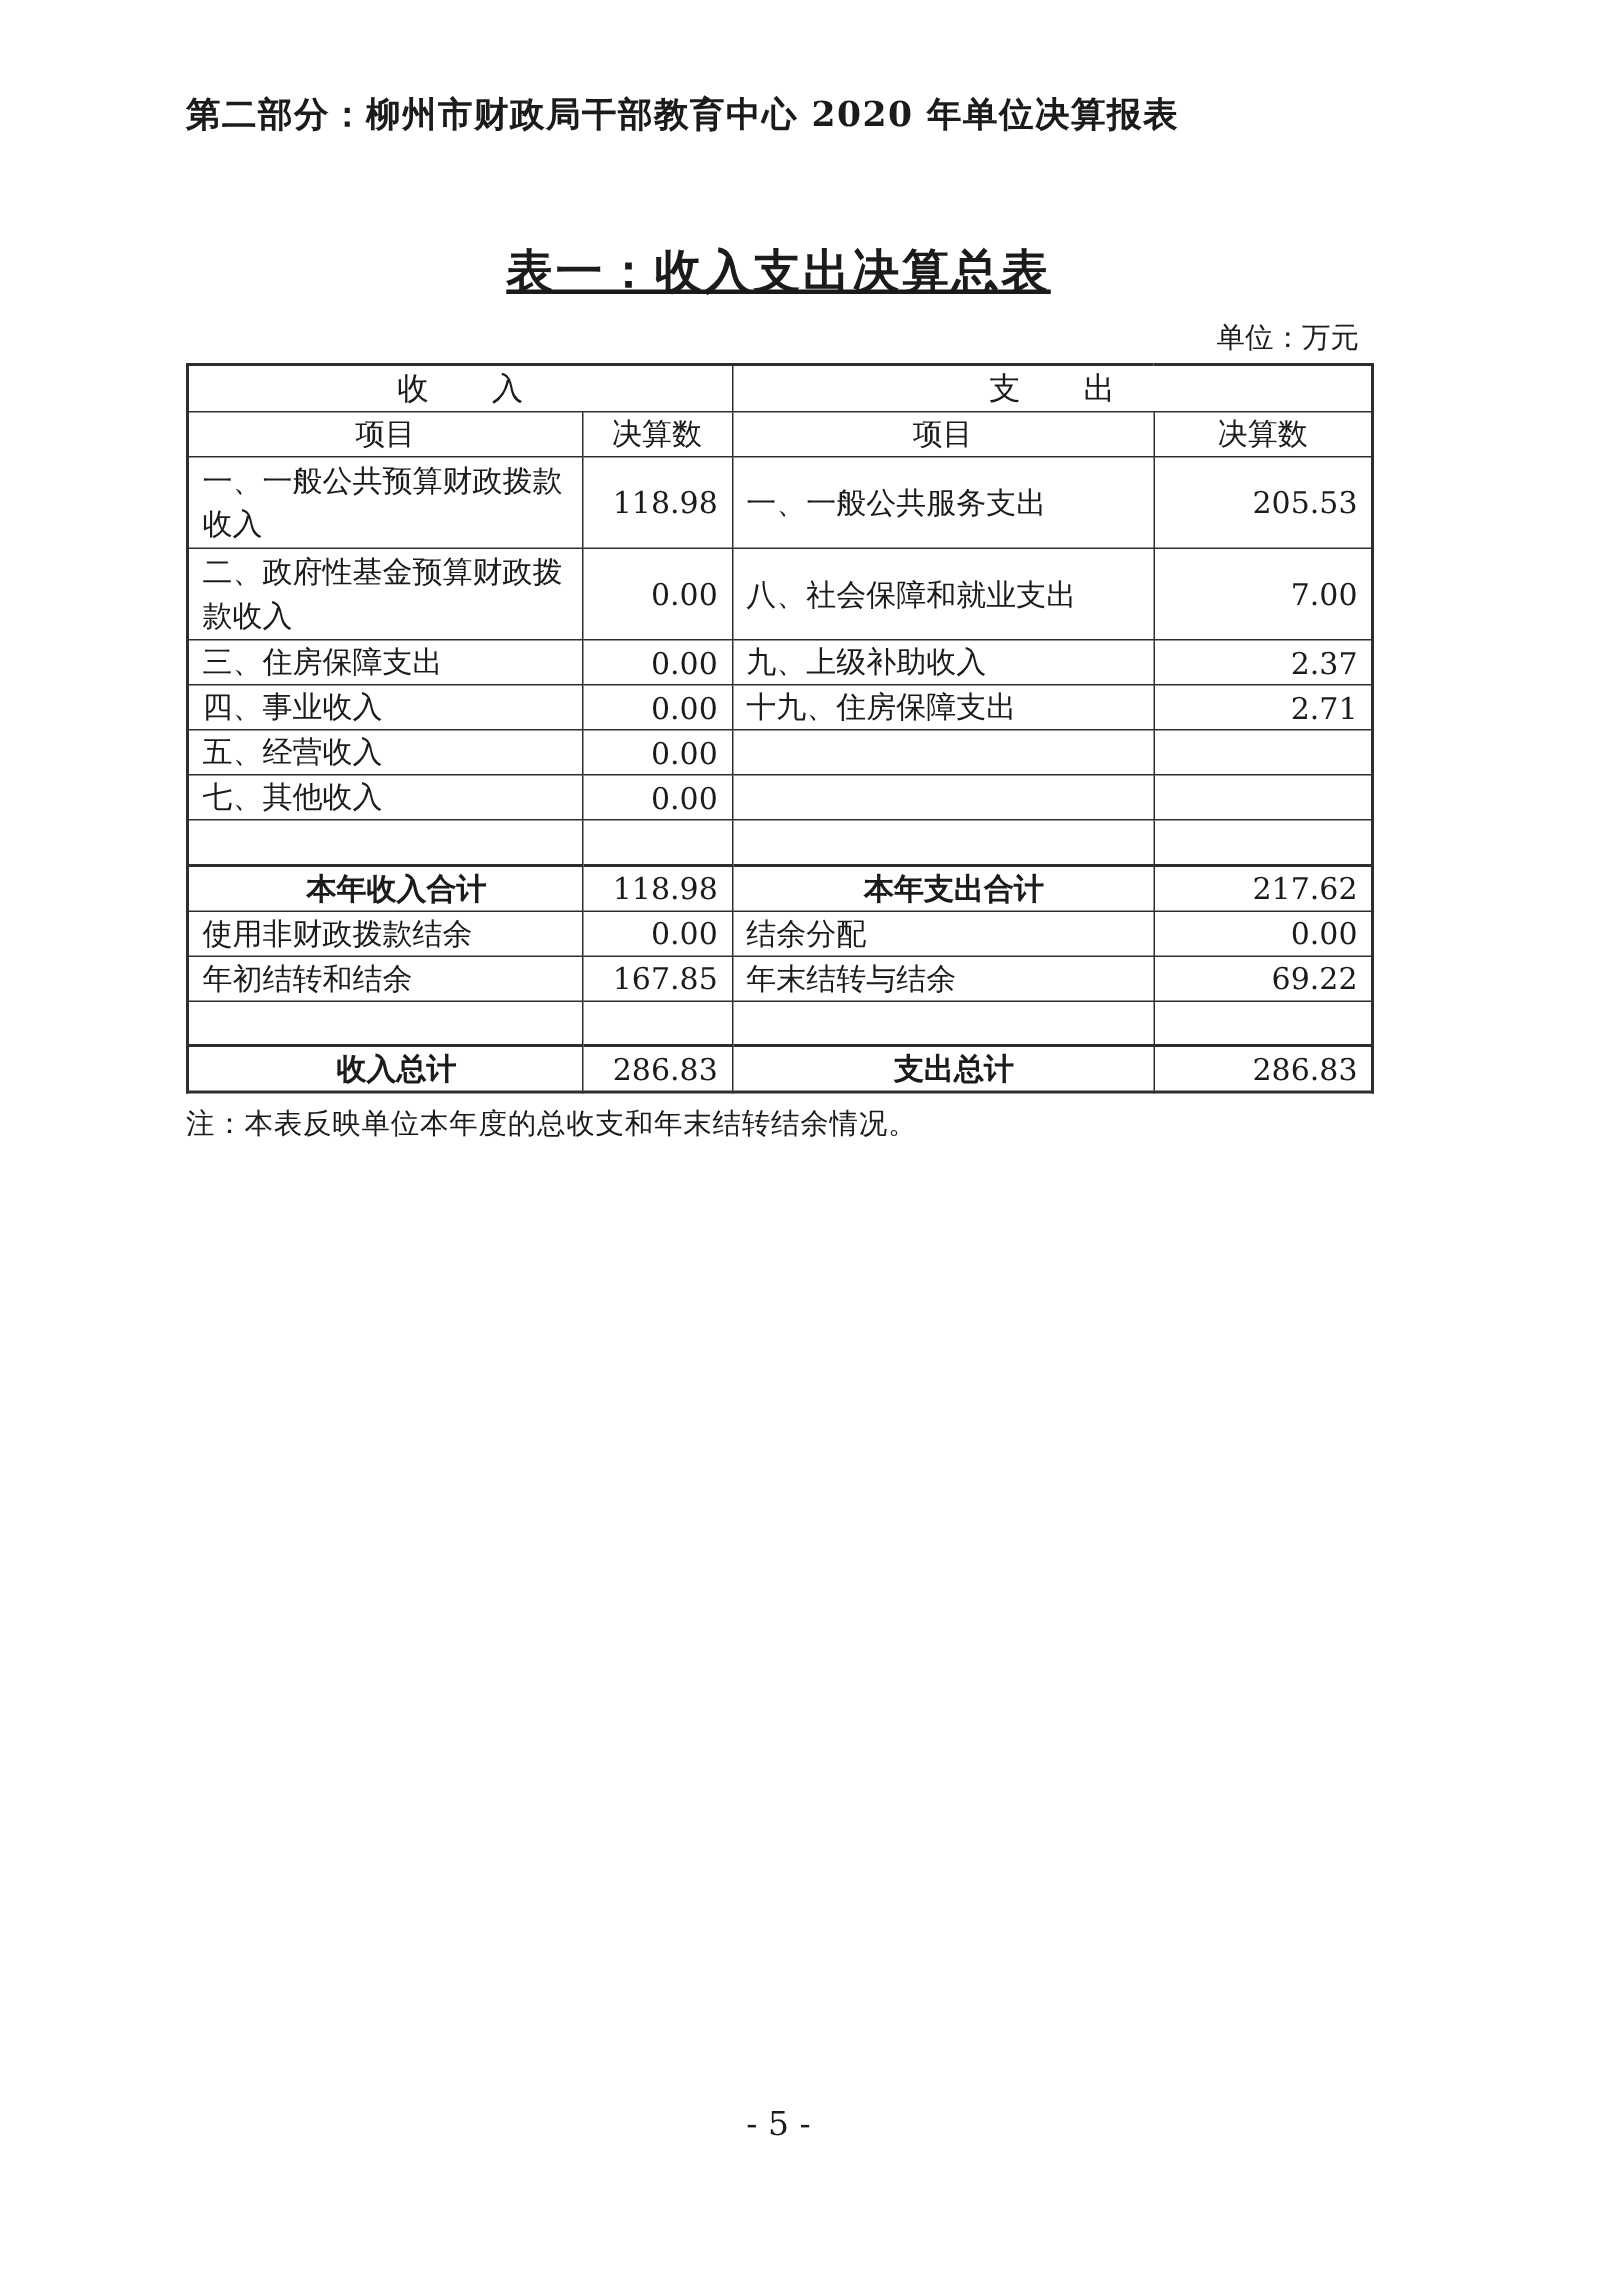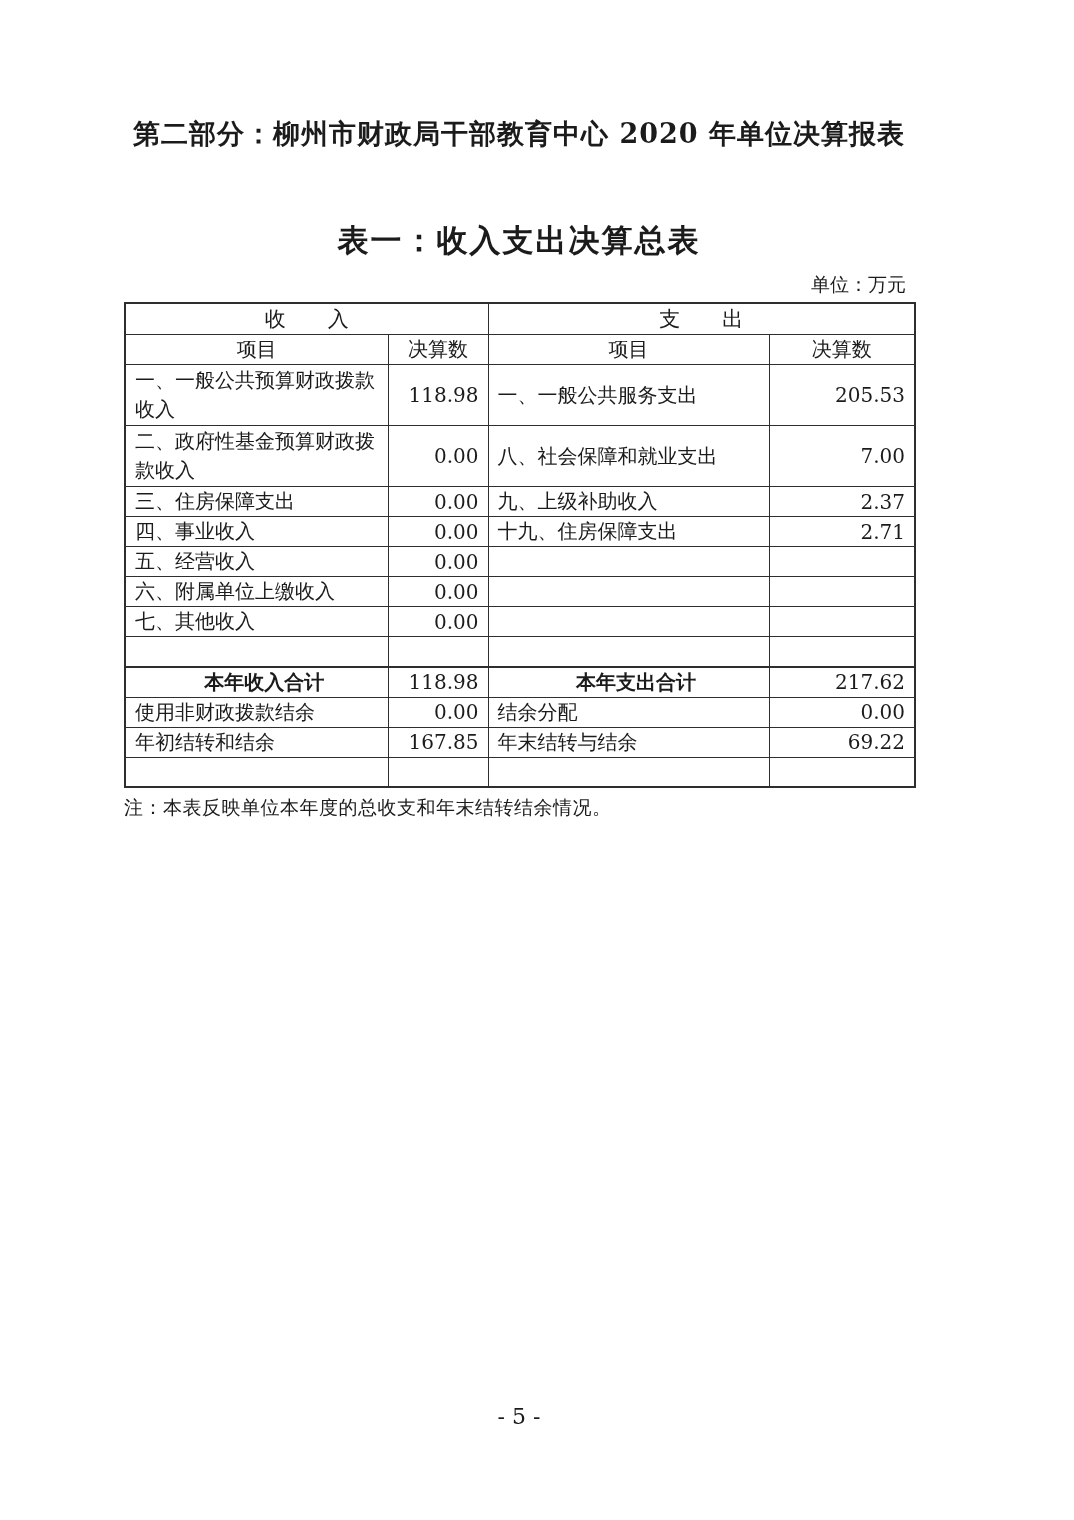--- a/index.html
+++ b/index.html
@@ -10,34 +10,35 @@
     font-family: "DejaVu Serif", "Liberation Serif", serif;
     position: relative;
     overflow: hidden;
   }
   .doc {
     position: absolute;
     left: 124px; top: 0;
     width: 790px;
   }
   .part-title {
-    margin-top: 116px;
-    text-align: center;
-    font-size: 27px;
+    margin-top: 61px;
+    text-align: left;
+    font-size: 23px;
     font-weight: bold;
     letter-spacing: 1px;
     font-family: "DejaVu Serif", "Liberation Serif", serif;
   }
   .table-title {
     margin-top: 68px;
     text-align: center;
     font-size: 31px;
     font-weight: bold;
     letter-spacing: 2px;
     font-family: "DejaVu Sans", "Liberation Sans", sans-serif;
+    text-decoration: underline;
   }
   .unit-label {
     margin-top: 10px;
     margin-bottom: 4px;
     text-align: right;
     padding-right: 8px;
     font-size: 19px;
   }
   table.summary {
     width: 790px;
@@ -146,26 +147,20 @@
         <td class="item">十九、住房保障支出</td>
         <td class="value">2.71</td>
       </tr>
       <tr>
         <td class="item">五、经营收入</td>
         <td class="value">0.00</td>
         <td class="item"></td>
         <td class="value"></td>
       </tr>
       <tr>
-        <td class="item">六、附属单位上缴收入</td>
-        <td class="value">0.00</td>
-        <td class="item"></td>
-        <td class="value"></td>
-      </tr>
-      <tr>
         <td class="item">七、其他收入</td>
         <td class="value">0.00</td>
         <td class="item"></td>
         <td class="value"></td>
       </tr>
       <tr class="spacer">
         <td class="item"></td>
         <td class="value"></td>
         <td class="item"></td>
         <td class="value"></td>
@@ -187,20 +182,26 @@
         <td class="value">167.85</td>
         <td class="item">年末结转与结余</td>
         <td class="value">69.22</td>
       </tr>
       <tr class="spacer">
         <td class="item"></td>
         <td class="value"></td>
         <td class="item"></td>
         <td class="value"></td>
       </tr>
+      <tr class="total-row">
+        <td class="item">收入总计</td>
+        <td class="value">286.83</td>
+        <td class="item">支出总计</td>
+        <td class="value">286.83</td>
+      </tr>
     </tbody>
   </table>
 
   <div class="table-note">注：本表反映单位本年度的总收支和年末结转结余情况。</div>
 
 </div>
 
 <div class="page-number">- 5 -</div>
 
 </body></html>

